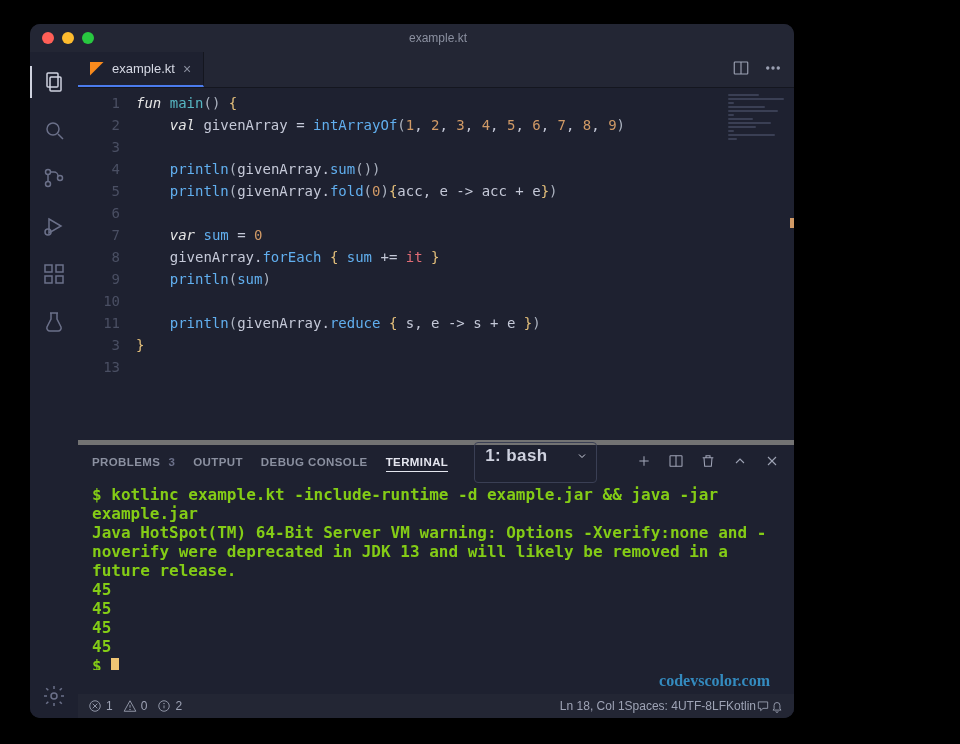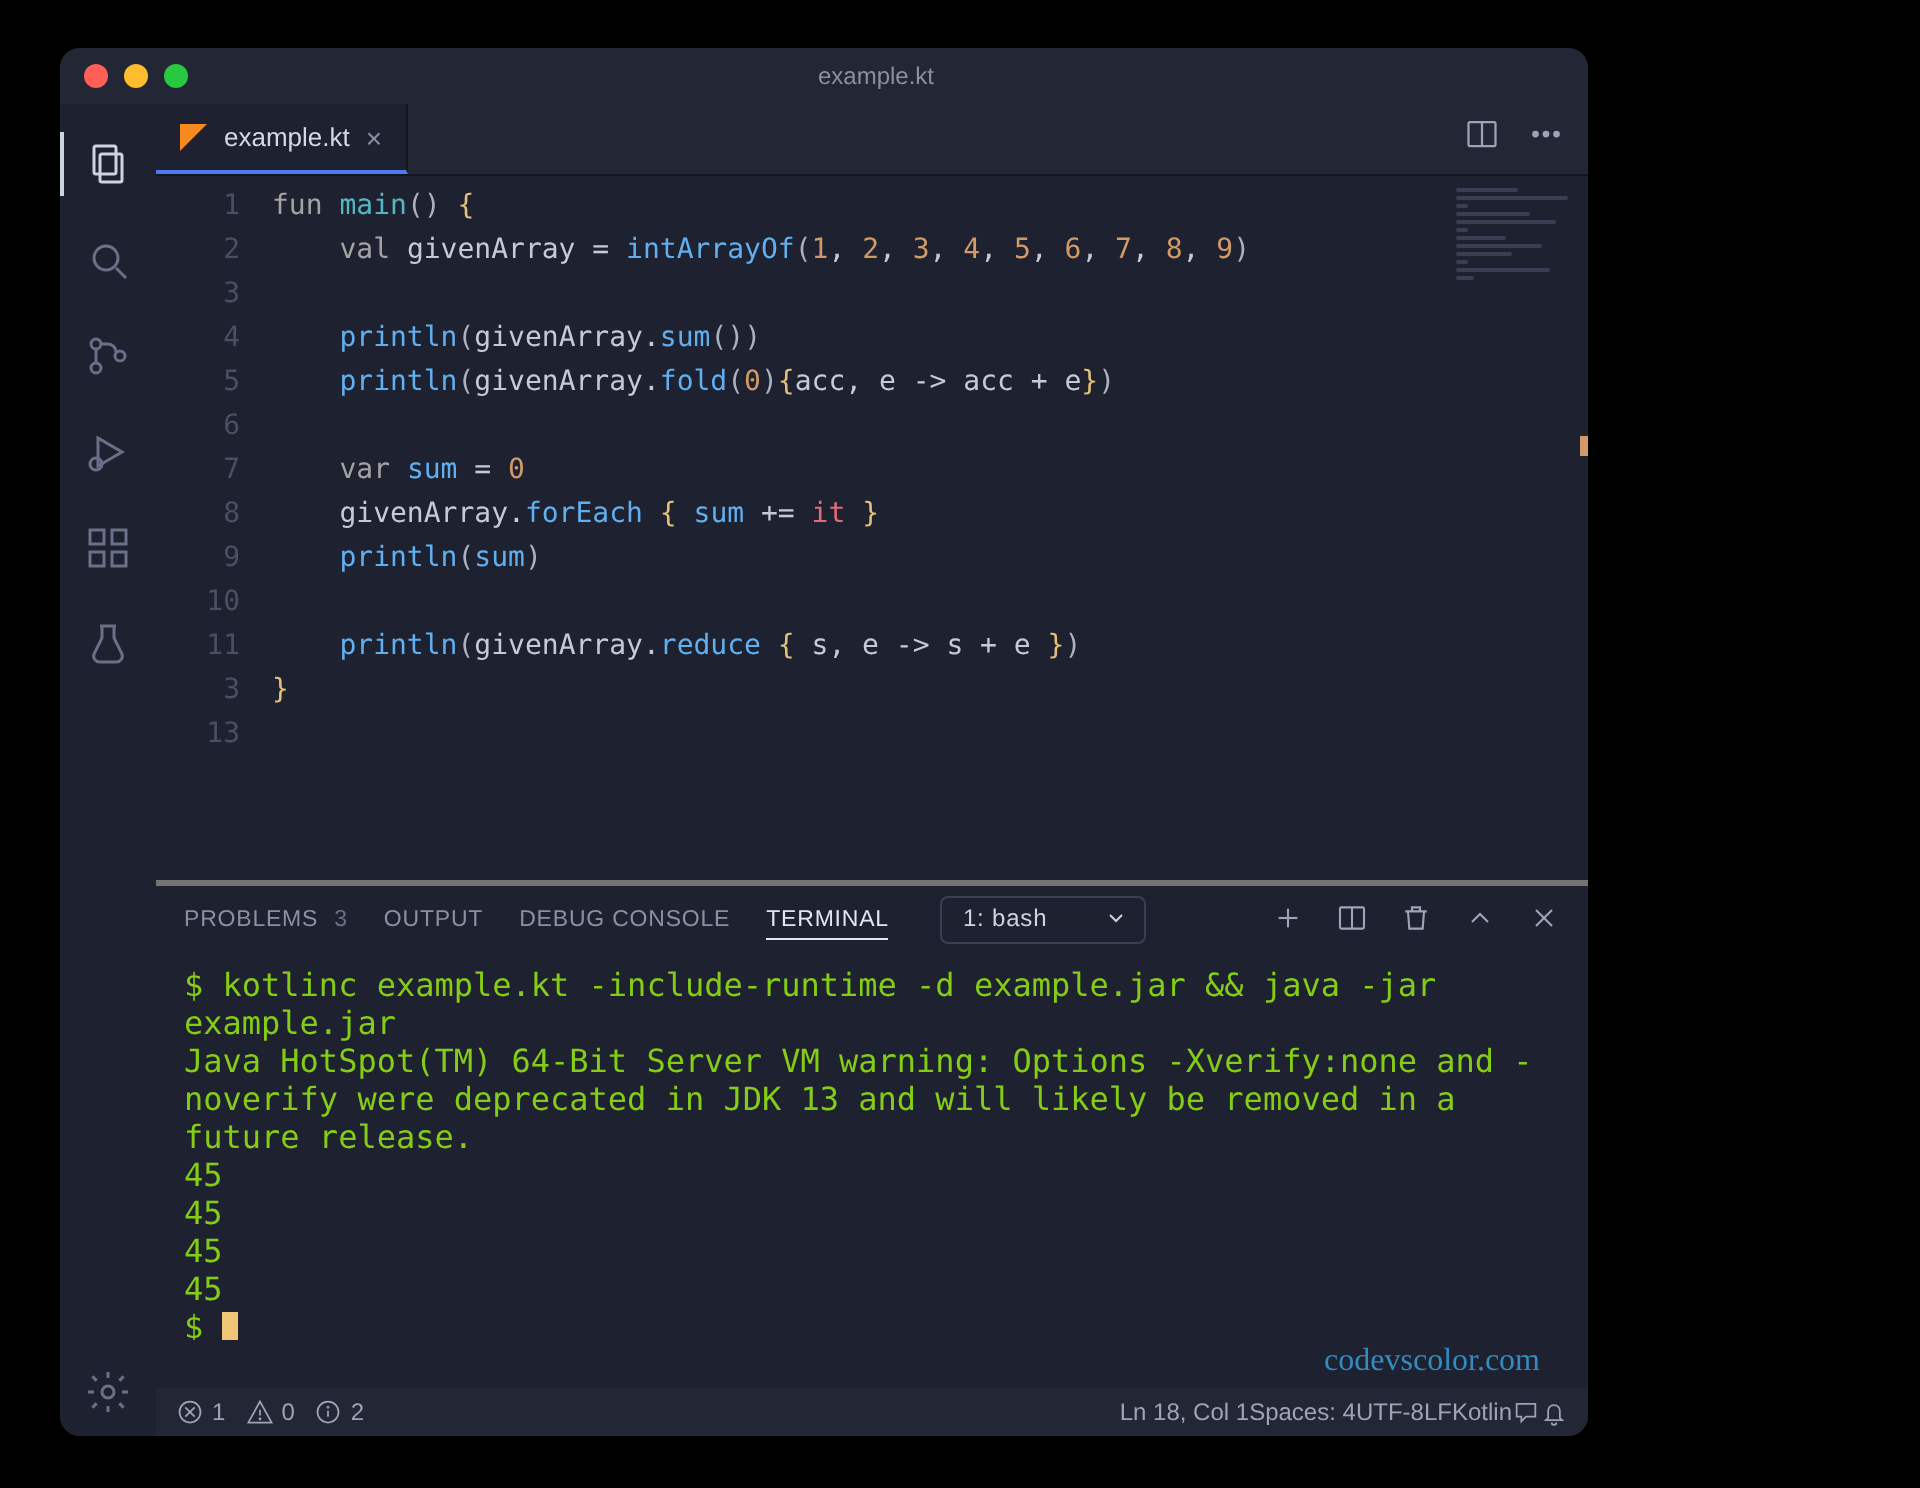--- a/index.html
+++ b/index.html
@@ -34,38 +34,38 @@
   .tab .kt-icon { width: 14px; height: 14px; background: linear-gradient(135deg,#f88a1d 0 50%,#7f52ff 50% 100%); clip-path: polygon(0 0,100% 0,0 100%); }
   .tab .close { color: #8b90a0; font-size: 14px; cursor: pointer; }
   .tabactions { margin-left: auto; display: flex; align-items: center; gap: 14px; padding: 0 12px; color: #9ea3b5; }
   .tabactions svg { width: 18px; height: 18px; stroke: currentColor; fill: none; stroke-width: 1.5; }
   .editor-area { position: relative; flex: 1; min-height: 0; display: flex; }
   .editor { flex: 1; display: flex; font-family: "SF Mono","Menlo","Consolas",monospace; font-size: 14px; line-height: 22px; padding-top: 4px; overflow: hidden; }
   .gutter { width: 58px; text-align: right; color: #4a4f63; padding-right: 16px; user-select: none; }
   .gutter div { height: 22px; }
   .code { flex: 1; color: #c5c9d8; white-space: pre; }
   .code .row { height: 22px; }
-  .k-kw { color: #a3a3a3; }
+  .k-kw { color: #e5e5e5; font-style: italic; }
   .k-fn { color: #56b6c2; }
   .k-call { color: #61afef; }
   .k-num { color: #d19a66; }
   .k-op { color: #abb2bf; }
   .k-par { color: #e5c07b; }
   .k-id { color: #e06c75; }
   .minimap { width: 70px; background: #1e2130; padding: 6px 4px; position: relative; }
   .minimap .mm-line { height: 2px; background: #3a3f54; margin-bottom: 2px; border-radius: 1px; }
   .minimap .mark { position:absolute; right:0; top:130px; width:4px; height:10px; background:#d19a66; }
-  .panel { height: 254px; border-top: 3px solid #737373; display: flex; flex-direction: column; background: #1e2130; }
+  .panel { height: 254px; border-top: 5px solid #737373; display: flex; flex-direction: column; background: #1e2130; font-weight: bold; }
   .panel-tabs { height: 34px; display: flex; align-items: center; gap: 18px; padding: 0 14px; color: #8b90a0; font-size: 11.5px; letter-spacing: .4px; }
   .ptab { cursor: pointer; display:flex; align-items:center; gap:8px; }
   .ptab.active { color: #e4e6ef; border-bottom: 1px solid #e4e6ef; padding-bottom: 3px; margin-bottom: -3px; }
   .ptab .count { color: #6b7089; }
   .panel-tabs .dropdown {
     margin-left: 8px; display: flex; align-items: center; gap: 28px;
-    border: 1px solid #3a3f54; border-radius: 4px; padding: 3px 8px 5px 10px; color: #cfd2df; font-size: 12px;
+    border: 1px solid #3a3f54; border-radius: 4px; padding: 3px 8px 16px 10px; color: #cfd2df; font-size: 17px;
   }
   .panel-actions { margin-left: auto; display: flex; align-items: center; gap: 16px; color: #9ea3b5; }
   .panel-actions svg { width: 16px; height: 16px; stroke: currentColor; fill: none; stroke-width: 1.6; }
   .terminal {
     flex: 1; padding: 6px 14px 4px 14px; font-family: "SF Mono","Menlo","Consolas",monospace;
     font-size: 16px; line-height: 19px; color: #84cc16; white-space: pre-wrap; word-break: break-word; overflow: hidden;
   }
   .terminal .cursor { display:inline-block; width:8px; height:15px; background:#f0c674; vertical-align: -2px; }
   .watermark { text-align: right; padding: 2px 24px 4px 0; font-family: "Brush Script MT","Segoe Script",cursive; color: #348bbf; font-size: 16px; }
   .statusbar {

